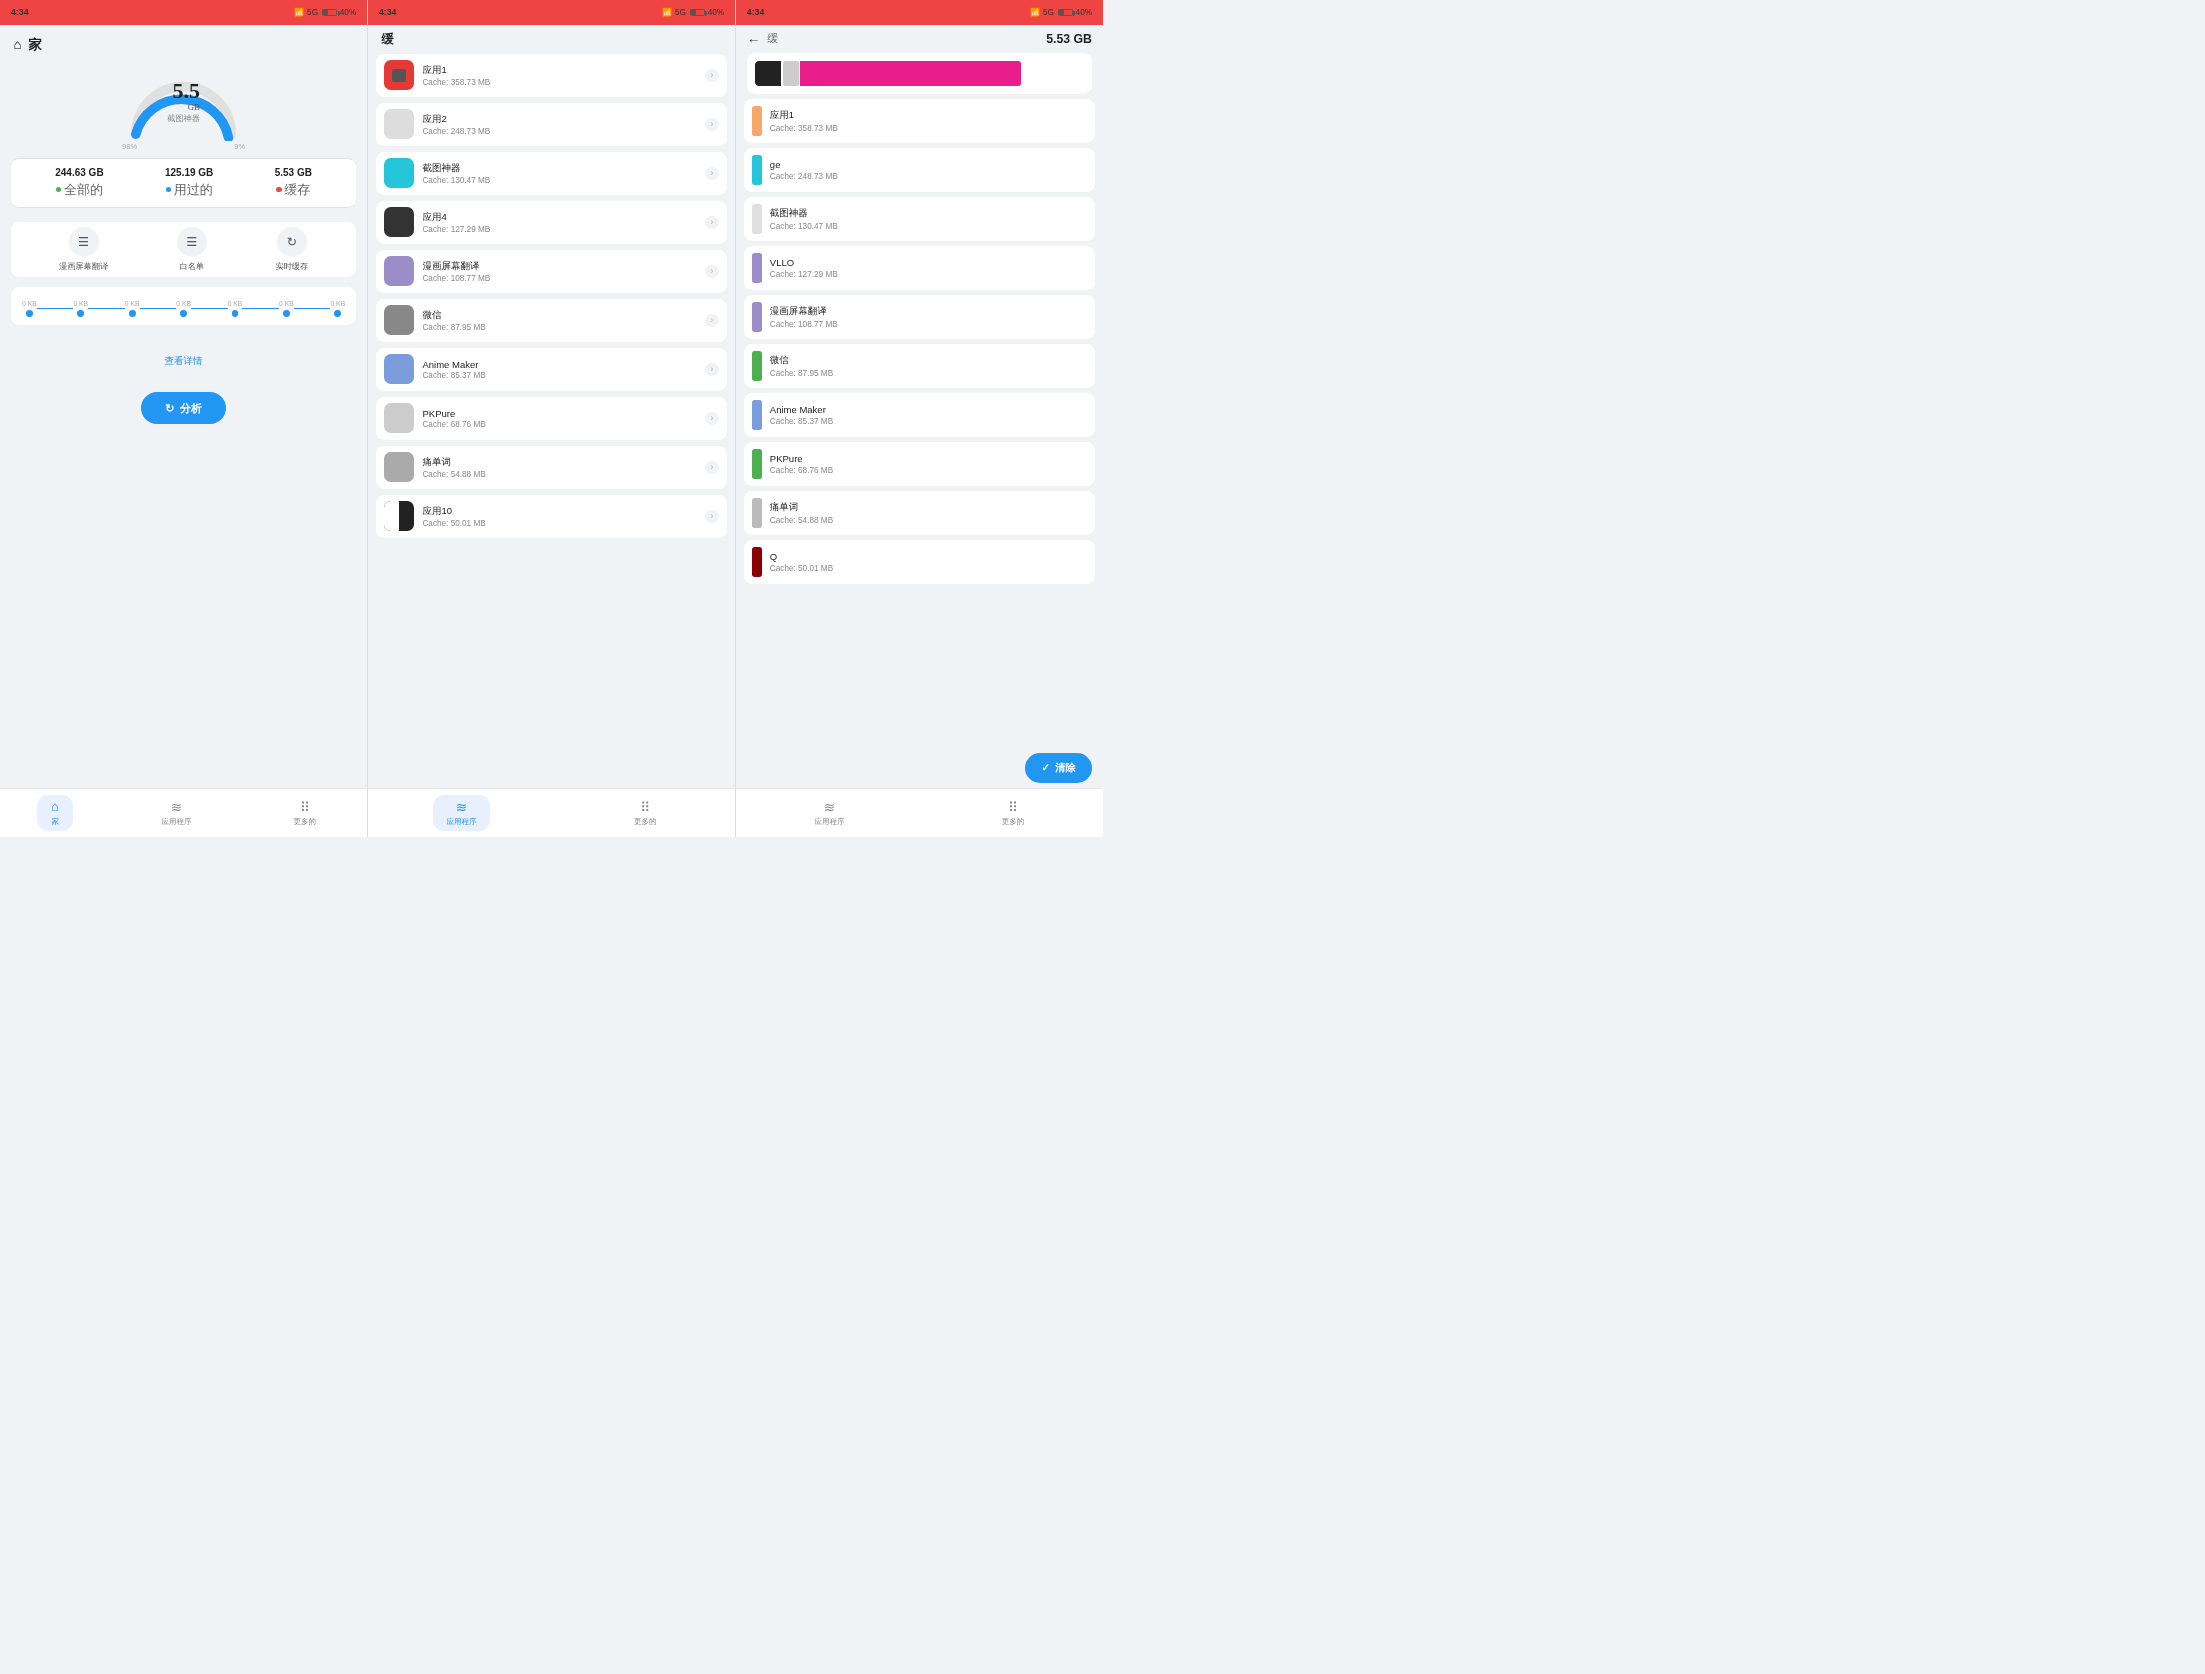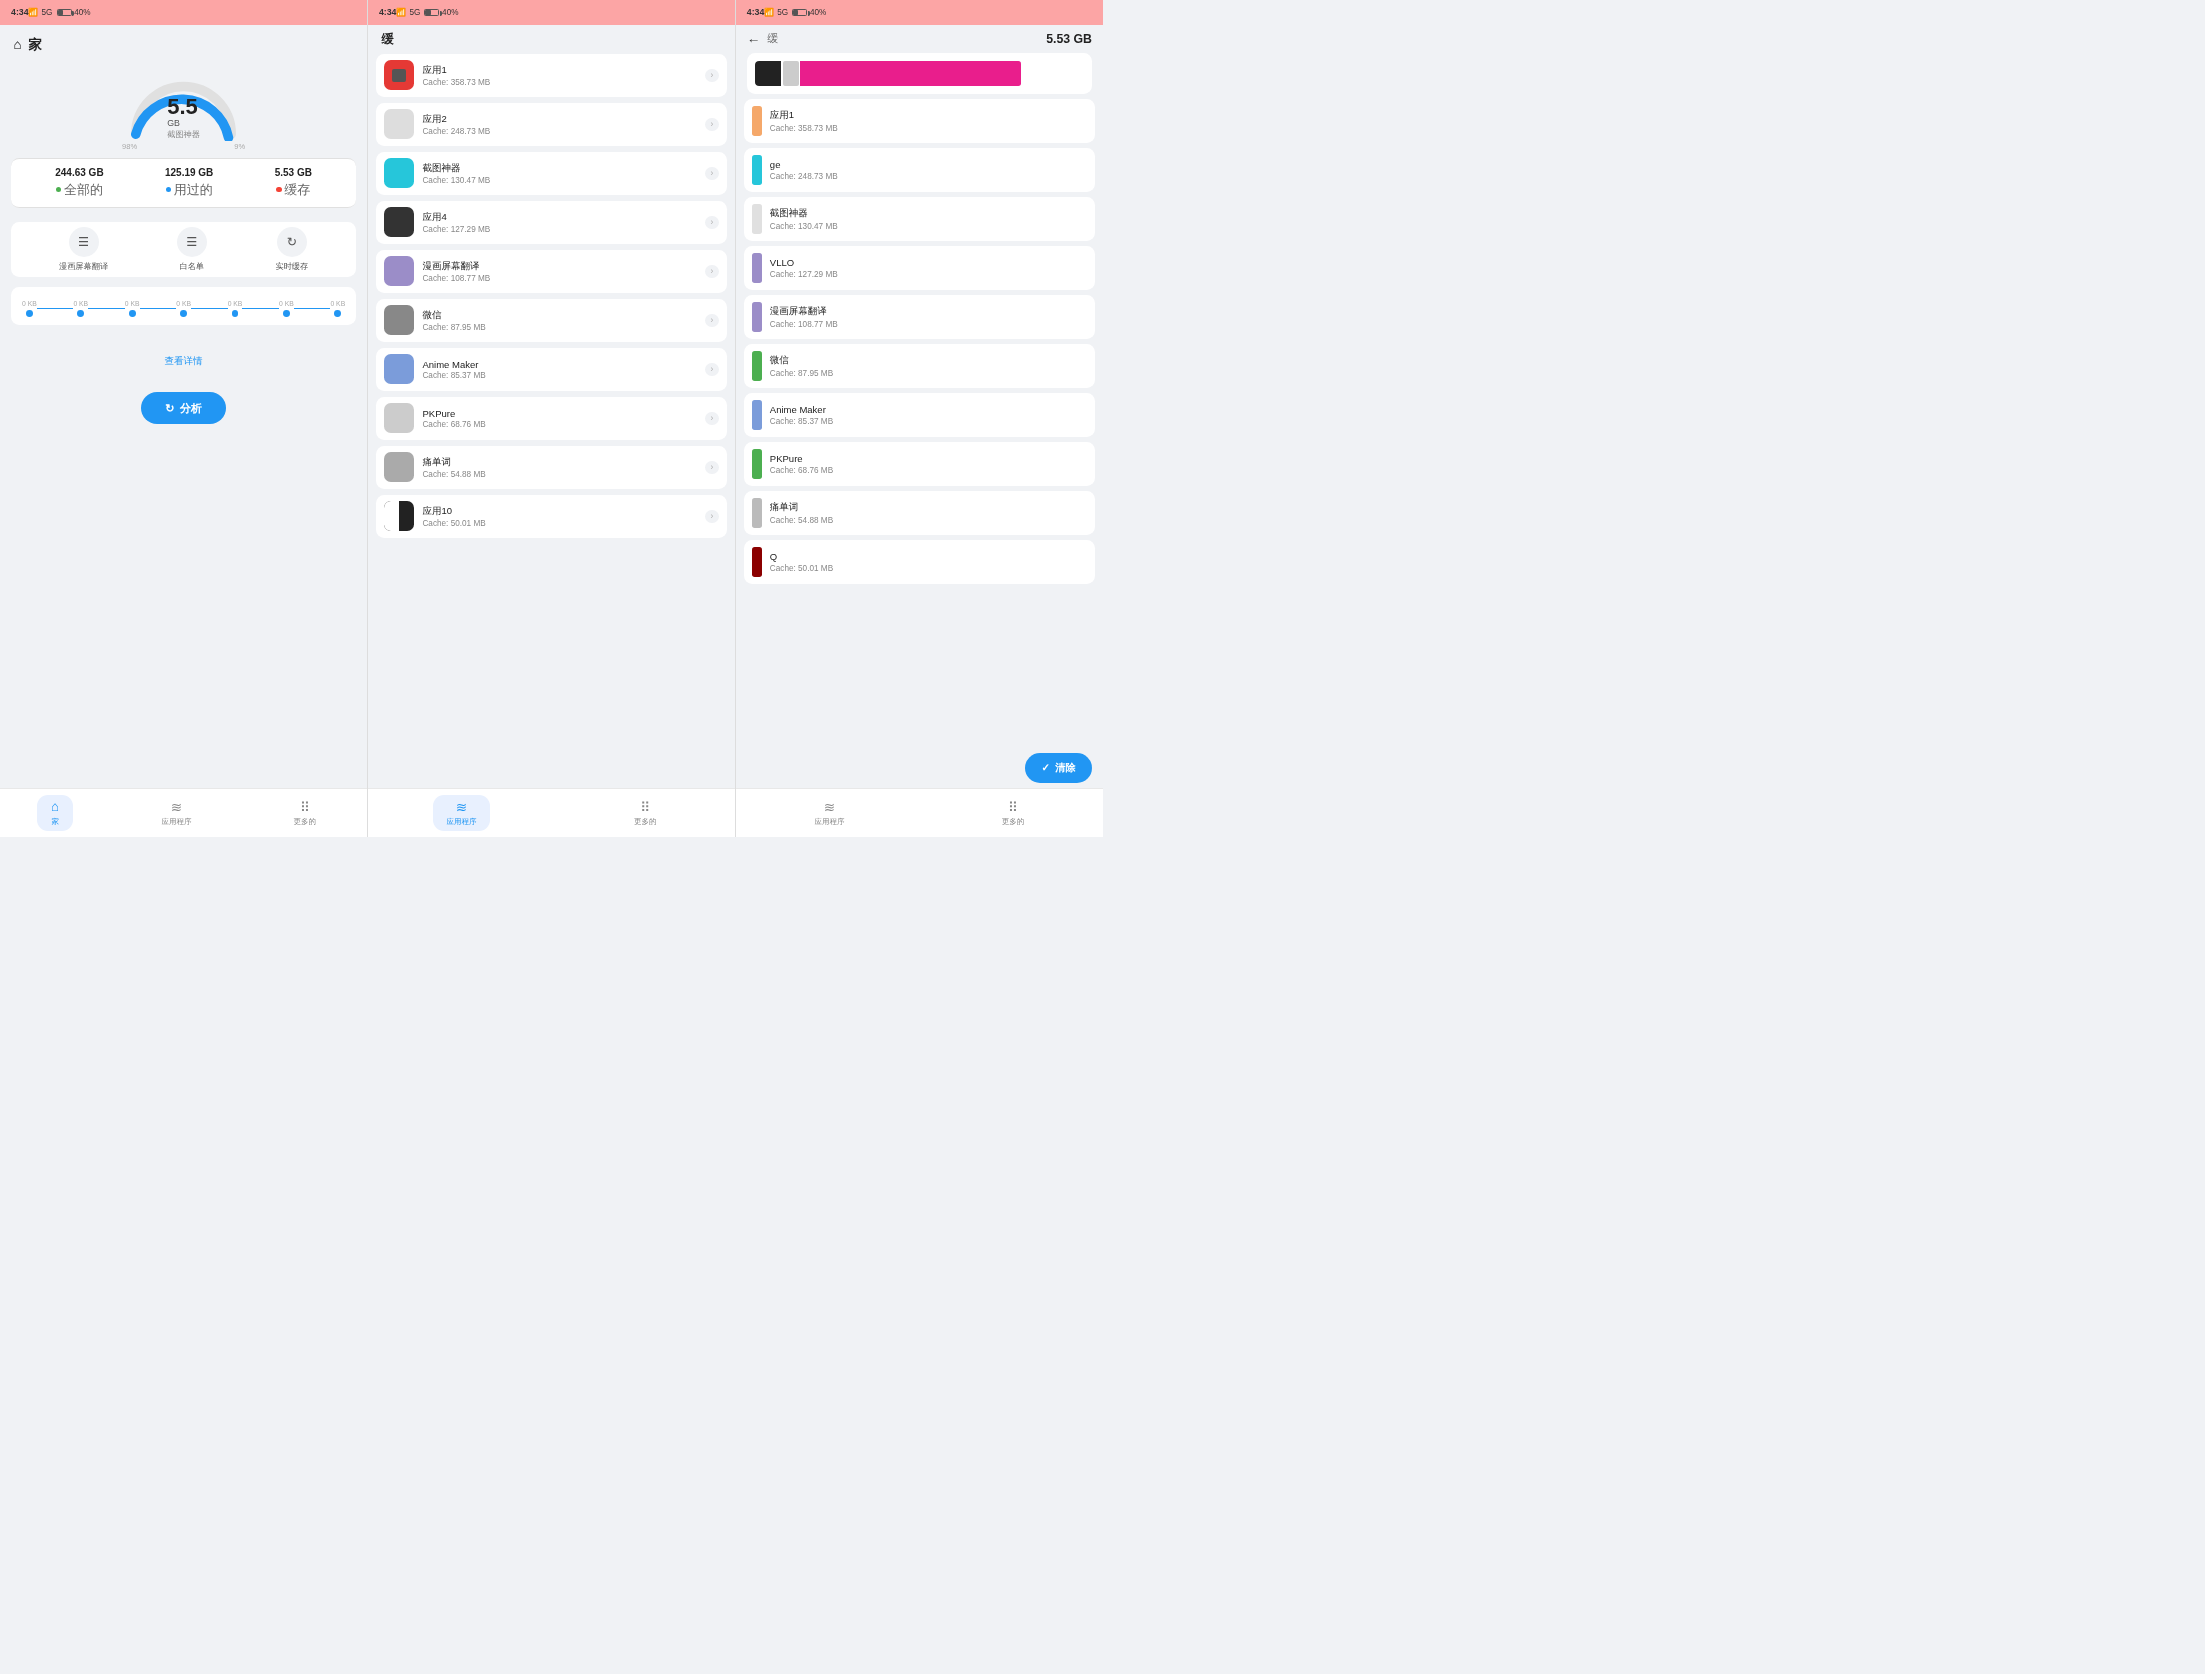--- a/index.html
+++ b/index.html
@@ -21,24 +21,24 @@
       display: flex;
       flex-direction: column;
       position: relative;
       overflow: hidden;
     }
 
     
     .status-bar {
       width: 100%;
       height: 24.5px;
-      background: #fca5a5;
-      display: flex;
-      align-items: center;
-      justify-content: flex-start;
+      background: #ef4444;
+      display: flex;
+      align-items: center;
+      justify-content: space-between;
       padding: 0 11px;
       font-size: 8.8px;
       color: #333;
     }
     .status-left { font-weight: 600; }
     .status-right {
       display: flex;
       align-items: center;
       gap: 2.7px;
       font-size: 8.2px;
@@ -93,24 +93,25 @@
       position: relative;
       width: 123px;
       height: 75px;
     }
     .gauge-svg {
       width: 123px;
       height: 75px;
     }
     .gauge-text {
       position: absolute;
-      top: 30px;
+      top: 14px;
       left: 50%;
       transform: translateX(-50%);
-      text-align: left;
+      text-align: right;
+      font-family: Liberation Serif, serif;
     }
     .gauge-value {
       font-size: 22px;
       font-weight: 700;
       color: #222;
       line-height: 1;
     }
     .gauge-unit {
       font-size: 8.8px;
       color: #555;

